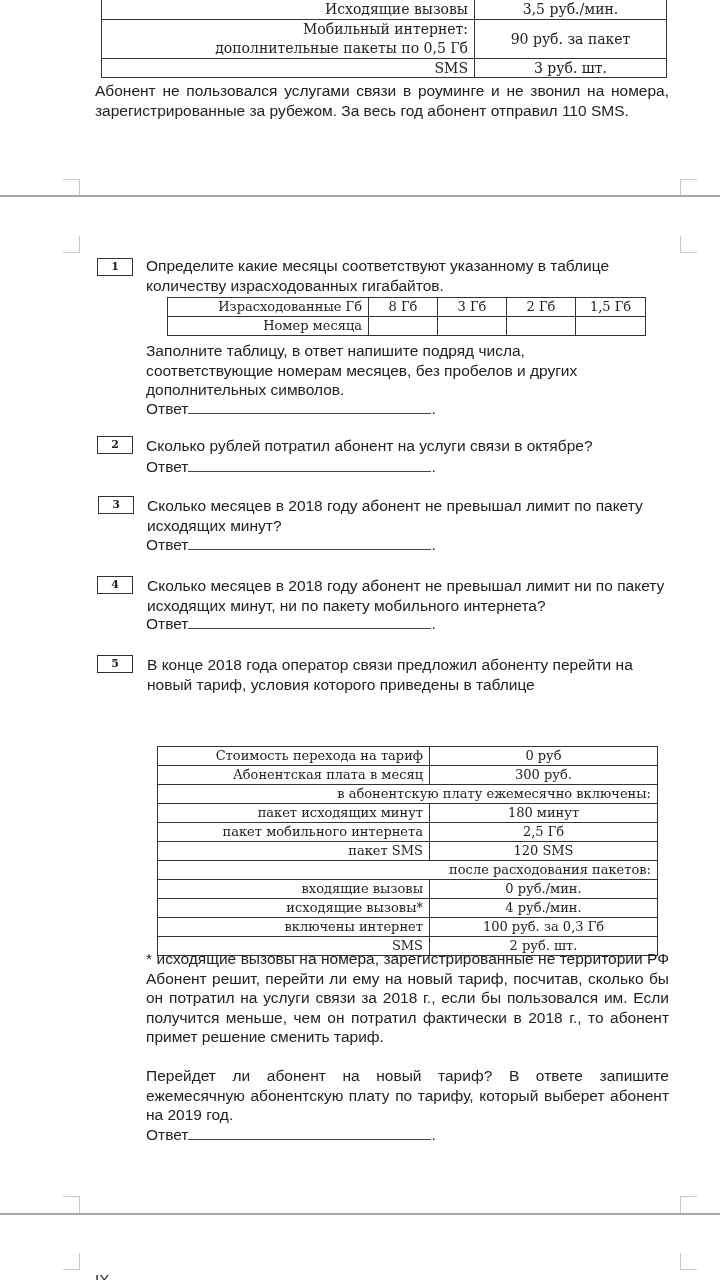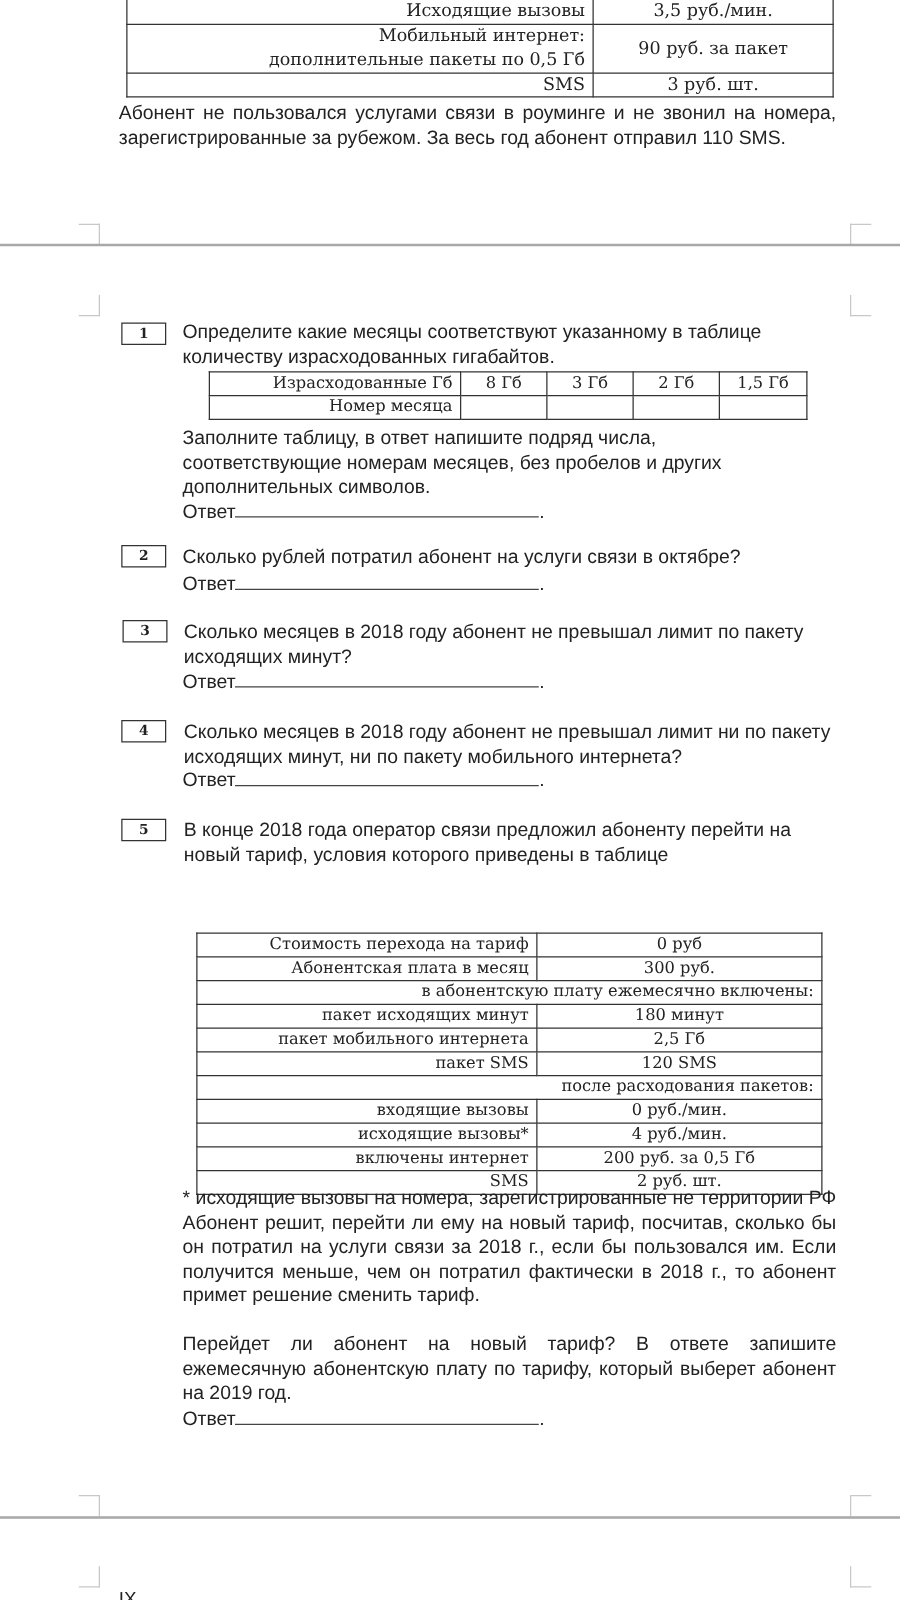--- a/index.html
+++ b/index.html
@@ -144,21 +144,21 @@
   <tr>
         <td>входящие вызовы</td>
         <td class="c">0 руб./мин.</td>
       </tr>
   <tr>
         <td>исходящие вызовы*</td>
         <td class="c">4 руб./мин.</td>
       </tr>
   <tr>
         <td>включены интернет</td>
-        <td class="c">200 руб. за 0,5 Гб</td>
+        <td class="c">100 руб. за 0,3 Гб</td>
       </tr>
   <tr>
         <td>SMS</td>
         <td class="c">2 руб. шт.</td>
       </tr>
 </tbody>
   </table>
 
 <div class="abs sans justify" style="left:146px; top:949px; width:523px;">* исходящие вызовы на номера, зарегистрированные не территории РФ Абонент решит, перейти ли ему на новый тариф, посчитав, сколько бы он потратил на услуги связи за 2018 г., если бы пользовался им. Если получится меньше, чем он потратил фактически в 2018 г., то абонент примет решение сменить тариф.</div>
 <div class="abs sans justify" style="left:146px; top:1066px; width:523px;">Перейдет ли абонент на новый тариф? В ответе запишите ежемесячную абонентскую плату по тарифу, который выберет абонент на 2019 год.</div>

